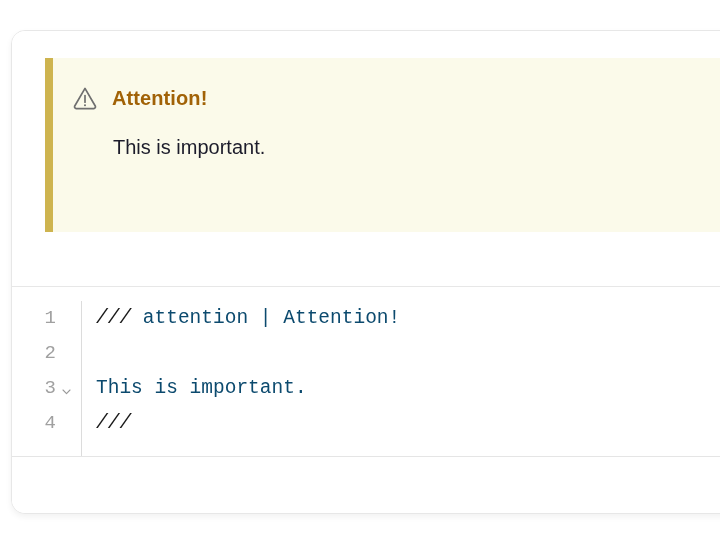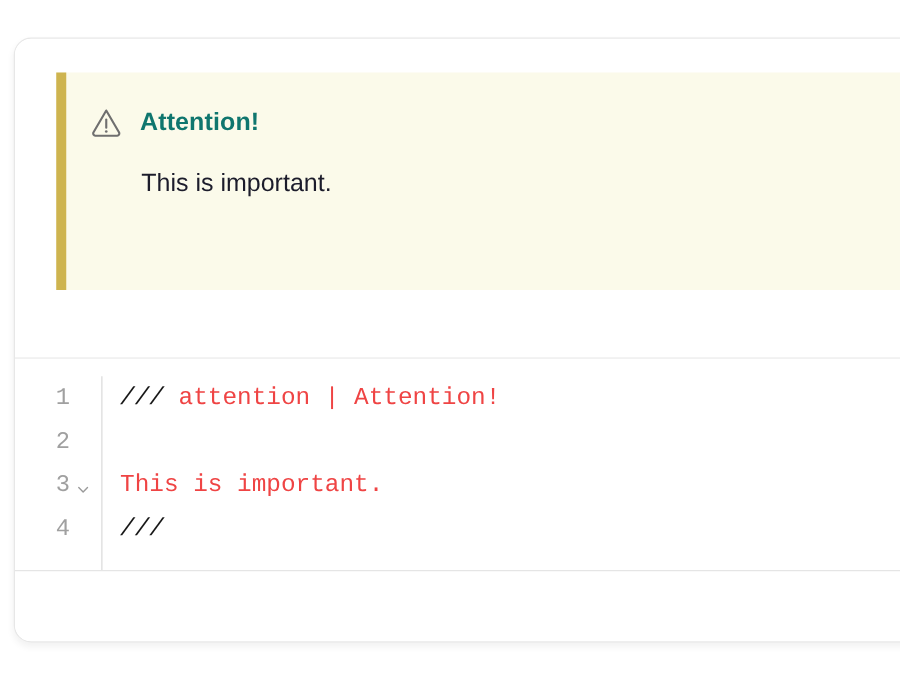--- a/index.html
+++ b/index.html
@@ -78,21 +78,21 @@
     width: 26px;
     height: 26px;
     flex: 0 0 26px;
     display: block;
   }
 
   .callout-title {
     font-family: "Liberation Sans", sans-serif;
     font-size: 20px;
     font-weight: bold;
-    color: #0f766e;
+    color: #a16207;
     letter-spacing: 0.1px;
     white-space: nowrap;
   }
 
   .callout-text {
     margin-top: 24px;
     margin-left: 41px;
     font-family: "Liberation Sans", sans-serif;
     font-size: 20px;
     font-weight: normal;
@@ -153,21 +153,21 @@
     display: flex;
     align-items: center;
     font-family: "Liberation Mono", "DejaVu Sans Mono", monospace;
     font-size: 19.5px;
     color: #161616;
     line-height: 1;
     white-space: pre;
   }
 
   .code-row .tok-comment { font-style: italic; color: #161616; }
-  .code-row .tok-plain   { font-style: normal; color: #ef4444; }
+  .code-row .tok-plain   { font-style: normal; color: #0c4a6e; }
 
   
   .card-footer {
     position: absolute;
     left: 0;
     right: 0;
     top: 427px;
     bottom: 0;
     background: #ffffff;
   }

